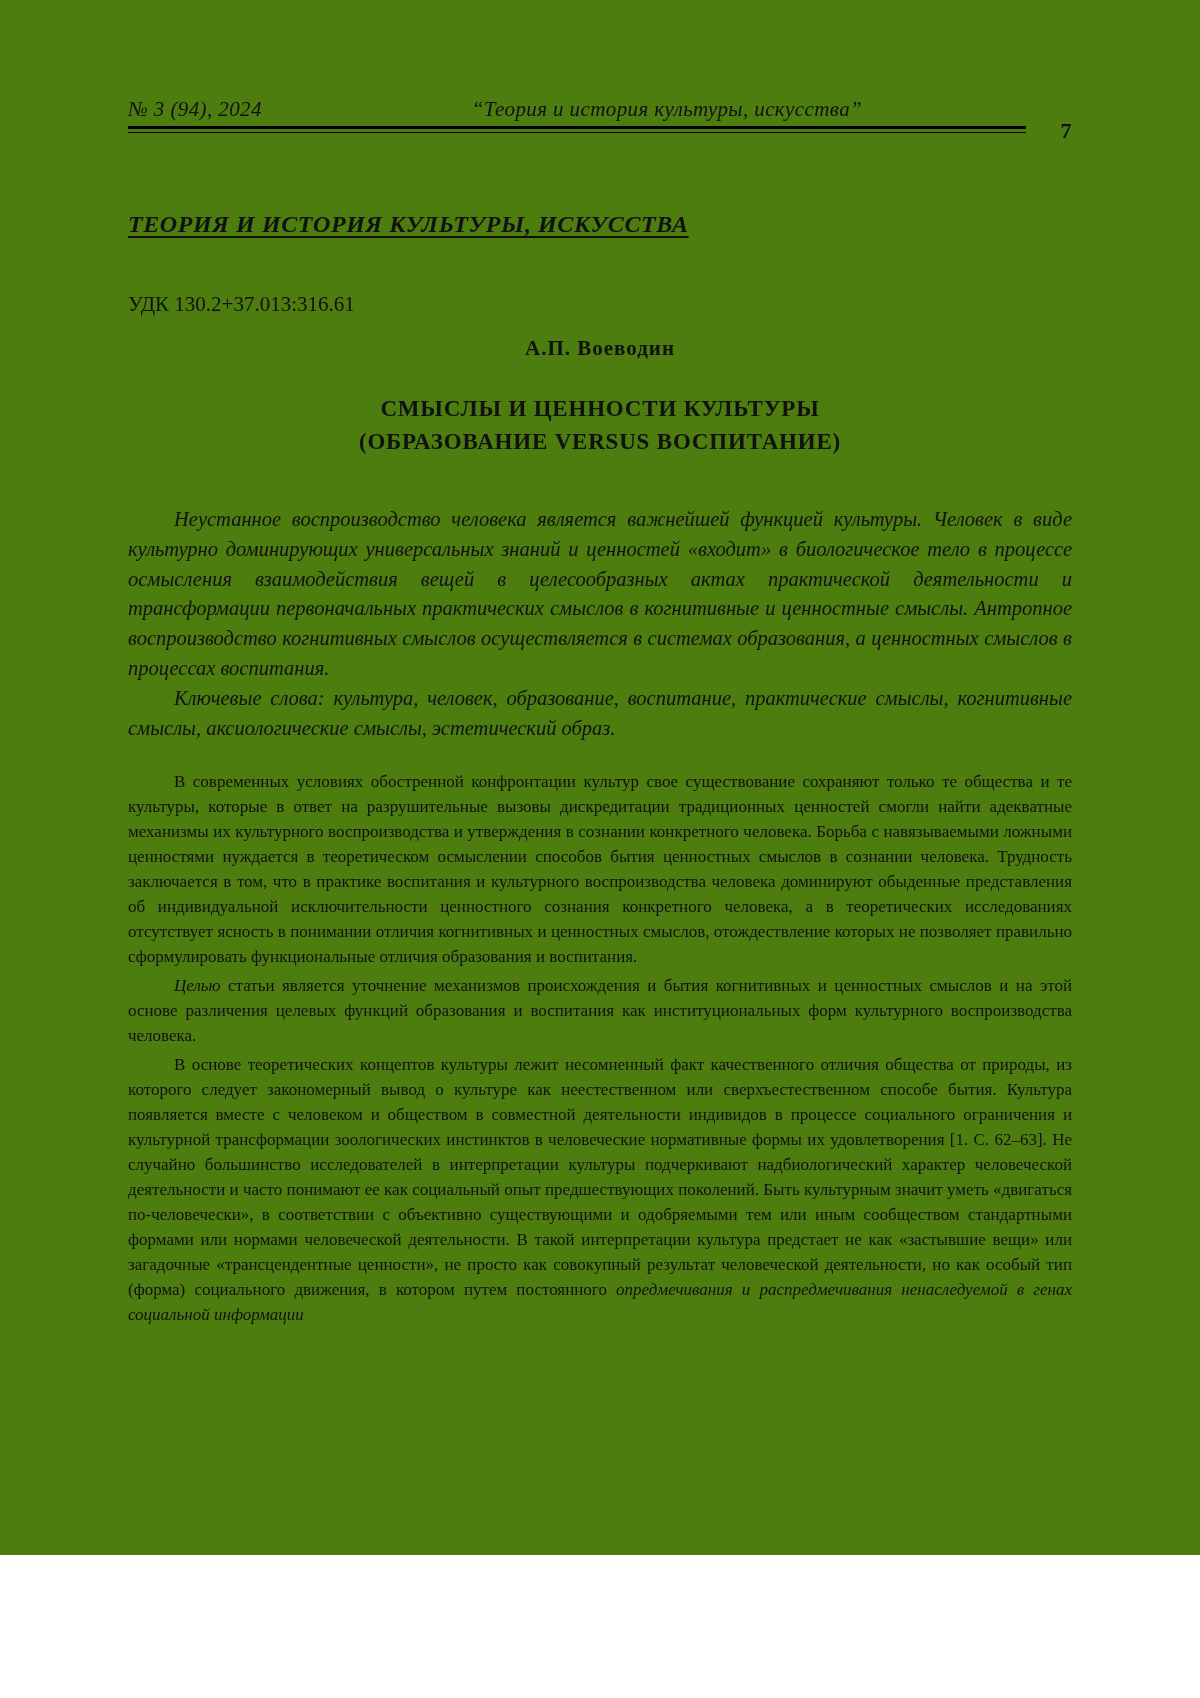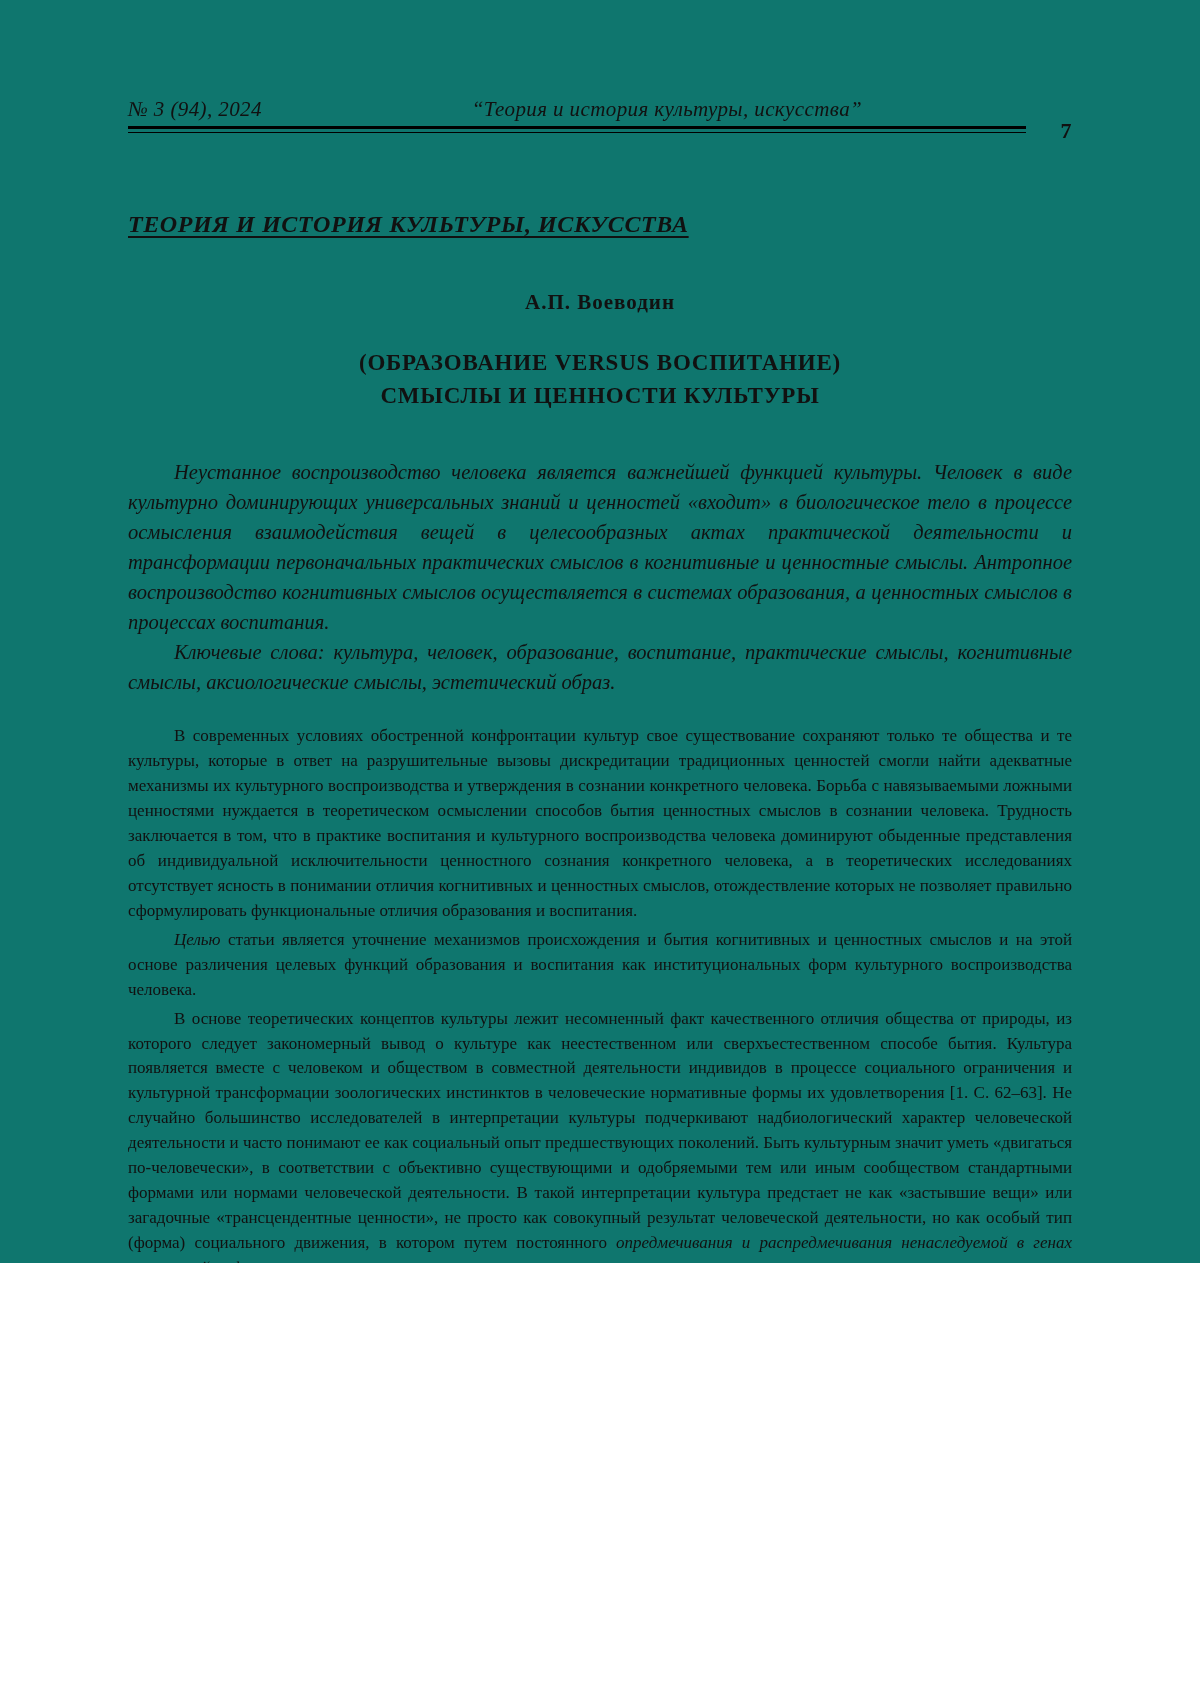--- a/index.html
+++ b/index.html
@@ -8,23 +8,23 @@
     padding: 0;
     background: #ffffff;
   }
   body {
     font-family: "Liberation Serif", "DejaVu Serif", serif;
     color: #111111;
   }
   .page {
     position: relative;
     width: 1200px;
-    height: 1263px;
+    height: 1555px;
     margin: 0 auto;
-    background: #0f766e;
+    background: #4d7c0f;
     box-sizing: border-box;
     padding: 96px 128px 40px 128px;
     overflow: hidden;
   }
 
   
   .running-head {
     display: flex;
     align-items: baseline;
     justify-content: space-between;
@@ -141,27 +141,28 @@
   <div class="running-head">
     <div class="issue">№ 3 (94),  2024</div>
     <div class="journal-title">“Теория и история культуры, искусства”</div>
     <div class="page-number">7</div>
   </div>
   <div class="rule-double"></div>
 
   <div class="section-heading">ТЕОРИЯ  И  ИСТОРИЯ  КУЛЬТУРЫ,  ИСКУССТВА</div>
 
   <div class="meta-block">
+    <div>УДК 130.2+37.013:316.61</div>
   </div>
 
   <div class="author">А.П.  Воеводин</div>
 
   <div class="article-title">
+    <div>СМЫСЛЫ  И  ЦЕННОСТИ  КУЛЬТУРЫ</div>
     <div>(ОБРАЗОВАНИЕ  VERSUS  ВОСПИТАНИЕ)</div>
-    <div>СМЫСЛЫ  И  ЦЕННОСТИ  КУЛЬТУРЫ</div>
   </div>
 
   <div class="abstract">
     <p>Неустанное воспроизводство человека является важнейшей функцией культуры. Человек в виде культурно доминирующих универсальных знаний и ценностей «входит» в биологическое тело в процессе осмысления взаимодействия вещей в целесообразных актах практической деятельности и трансформации первоначальных практических смыслов в когнитивные и ценностные смыслы. Антропное воспроизводство когнитивных смыслов осуществляется в системах образования, а ценностных смыслов в процессах воспитания.</p>
     <p class="keywords"><span>Ключевые слова:</span><span> культура, человек, образование, воспитание, практические смыслы, когнитивные смыслы, аксиологические смыслы, эстетический образ.</span></p>
   </div>
 
   <div class="body-text">
     <p>В современных условиях обостренной конфронтации культур свое существование сохраняют только те общества и те культуры, которые в ответ на разрушительные вызовы дискредитации традиционных ценностей смогли найти адекватные механизмы их культурного воспроизводства и утверждения в сознании конкретного человека. Борьба с навязываемыми ложными ценностями нуждается в теоретическом осмыслении способов бытия ценностных смыслов в сознании человека. Трудность заключается в том, что в практике воспитания и культурного воспроизводства человека доминируют обыденные представления об индивидуальной исключительности ценностного сознания конкретного человека, а в теоретических исследованиях отсутствует ясность в понимании отличия когнитивных и ценностных смыслов, отождествление которых не позволяет правильно сформулировать функциональные отличия образования и воспитания.</p>
     <p><span class="it">Целью</span><span> статьи является уточнение механизмов происхождения и бытия когнитивных и ценностных смыслов и на этой основе различения целевых функций образования и воспитания как институциональных форм культурного воспроизводства человека.</span></p>

